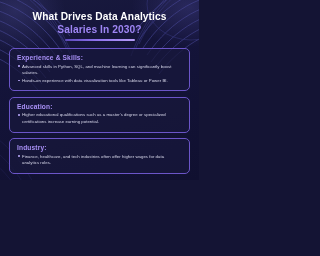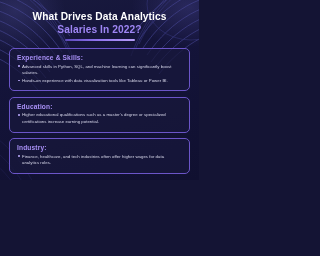--- a/index.html
+++ b/index.html
@@ -108,21 +108,21 @@
     <g fill="none" stroke="#3a3a84" stroke-width="0.6">
       <path d="M0 10 C34 14 64 40 84 82"></path>
       <path d="M0 22 C32 26 60 52 80 92"></path>
       <path d="M0 34 C30 38 56 62 76 100"></path>
       <path d="M0 46 C28 50 52 72 72 108"></path>
     </g>
   </svg>
 
   <header>
     <div class="title-l1">What Drives Data Analytics</div>
-    <div class="title-l2">Salaries In 2022?</div>
+    <div class="title-l2">Salaries In 2030?</div>
     <div class="title-rule"></div>
   </header>
 
   <div class="cards">
 
     <div class="card">
       <div class="card-title">Experience &amp; Skills:</div>
       <ul>
         <li>Advanced skills in Python, SQL, and machine learning can significantly boost salaries.</li>
         <li>Hands-on experience with data visualization tools like Tableau or Power BI.</li>

